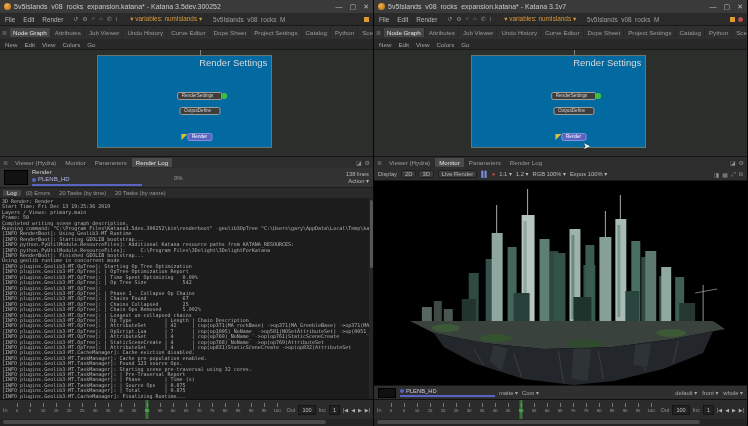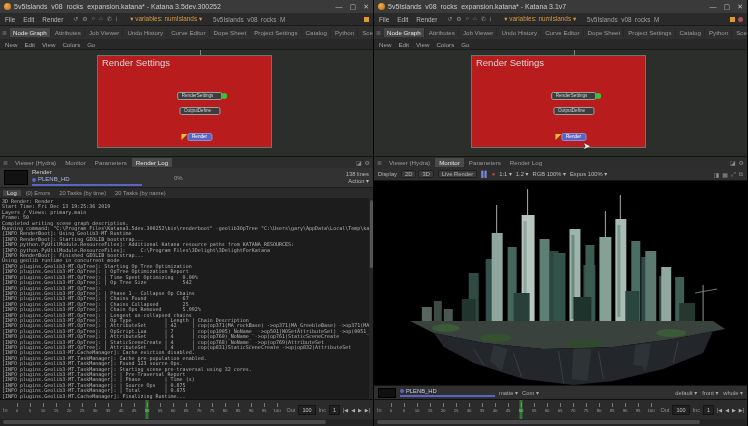--- a/index.html
+++ b/index.html
@@ -29,21 +29,21 @@
   .tabbar { height:13px; background:#2f2f2f; display:flex; align-items:center; gap:1px; padding:0 2px; font-size:6.2px; color:#9a9a9a; white-space:nowrap; overflow:hidden; flex:none; }
   .tabbar .grip { color:#777; font-size:6px; margin-right:2px; }
   .tabbar .tab { padding:1px 3px; border-right:1px solid #272727; }
   .tabbar .tab.active { background:#474747; color:#e3e3e3; }
 
   
   .ngmenu { height:11px; background:#282828; display:flex; gap:7px; align-items:center; padding:0 5px; font-size:6.2px; color:#a3a3a3; border-bottom:1px solid #191919; flex:none; }
 
   
   .canvas { height:106px; background:#2c2e2c; position:relative; overflow:hidden; flex:none; }
-  .backdrop { position:absolute; left:26%; top:5%; width:47%; height:87%; background:#b91c1c; border:1px solid #66786b; }
+  .backdrop { position:absolute; left:26%; top:5%; width:47%; height:87%; background:#0369a1; border:1px solid #66786b;text-align:right; }
   .backdrop-title { font-size:9.5px; color:#d8d8d8; padding:1px 4px; }
   .wire { position:absolute; left:53.5%; top:0; width:1px; height:80%; background:#7d8a80; }
   .node { position:absolute; left:53.5%; transform:translateX(-50%); background:#3d3d3d; border:1px solid #98a29a; border-radius:2px; font-size:4.6px; color:#d2d2d2; padding:0 8px 0 4px; white-space:nowrap; line-height:6px; }
   .node .gdot { position:absolute; right:-6px; top:50%; transform:translateY(-50%); width:6px; height:6px; border-radius:50%; background:#3fbf3f; }
   .node.render { background:#5a64c4; border-color:#8891d8; color:#ffffff; padding:0 4px; }
   .node.render .flag { position:absolute; left:-7px; top:0; width:0; height:0; border-top:6px solid #d8c23a; border-right:6px solid transparent; }
   .cursor { position:absolute; font-size:9px; color:#f0f0f0; text-shadow:0 0 1px #000; }
 
   
   .paneltabs { height:12px; background:#2d2d2d; display:flex; align-items:center; gap:1px; padding:0 3px; font-size:6.2px; color:#9a9a9a; border-top:1px solid #151515; flex:none; }

